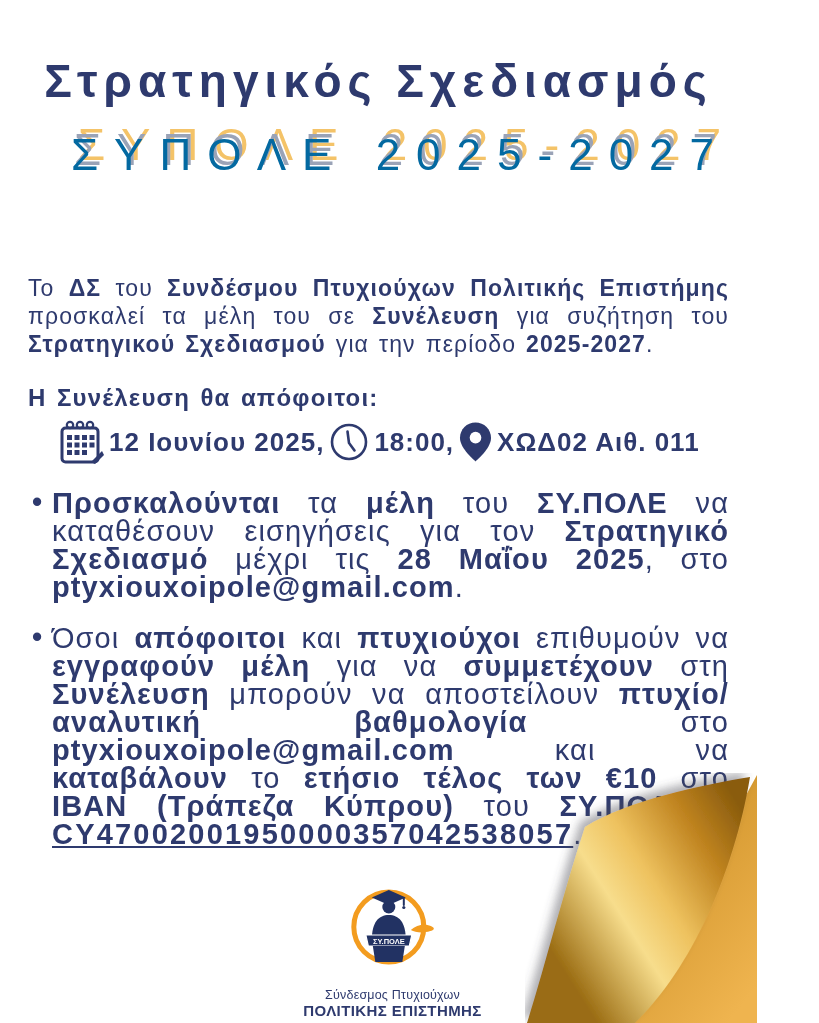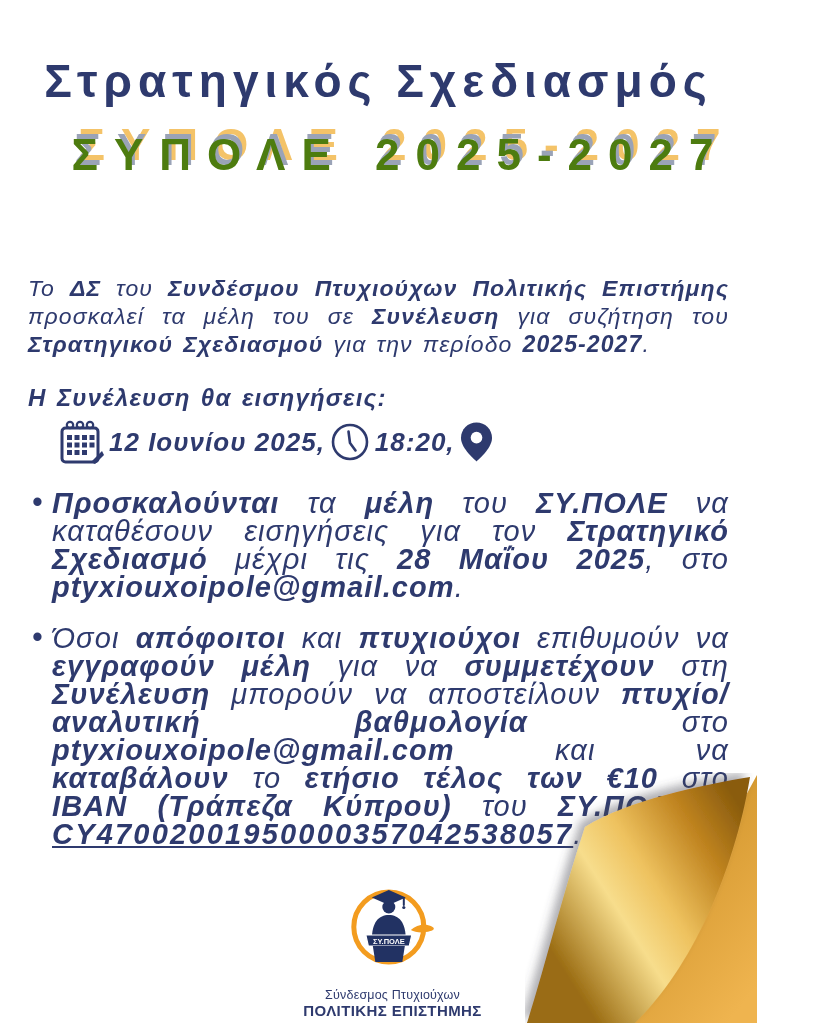--- a/index.html
+++ b/index.html
@@ -16,29 +16,29 @@
   .title {
     margin: 0; padding-top: 54px;
     text-align: center;
     font-size: 46px; font-weight: bold;
     letter-spacing: 6px;
     color: #2e3a6e;
   }
   .subtitle {
     margin: 22px 0 0 0;
     text-align: center;
-    font-size: 44px; font-weight: bold;
+    font-size: 44px; font-weight: normal;
     letter-spacing: 16px;
-    color: #4d7c0f;
+    color: #0369a1;
     
     text-shadow: 3px -5px 0 #9aa3b7, 7px -10px 0 #f4c368;
     padding-left: 44px;
   }
 
-  .content { margin: 0 28px; font-style: italic; }
+  .content { margin: 0 28px; }
 
   .para {
     margin: 0;
     text-align: justify;
     font-size: 23px;
     line-height: 28px;
     letter-spacing: 1.1px;
     word-spacing: 2.5px;
   }
   .para b, .li b { font-weight: bold; }
@@ -108,21 +108,21 @@
 
 <div class="poster">
 
   <h1 class="title">Στρατηγικός Σχεδιασμός</h1>
   <h2 class="subtitle">ΣΥΠΟΛΕ 2025-2027</h2>
 
   <div class="content">
 
     <p class="para intro"><span>Το </span><b>ΔΣ</b><span> του </span><b>Συνδέσμου Πτυχιούχων Πολιτικής Επιστήμης</b><span> προσκαλεί τα μέλη του σε </span><b>Συνέλευση</b><span> για συζήτηση του </span><b>Στρατηγικού Σχεδιασμού</b><span> για την περίοδο </span><b>2025-2027</b><span>.</span></p>
 
-    <p class="para meeting-heading">Η Συνέλευση θα εισηγήσεις:</p>
+    <p class="para meeting-heading">Η Συνέλευση θα απόφοιτοι:</p>
 
     <div class="event-row">
       <span class="icon">
         <svg width="44" height="46" viewBox="0 0 44 46" fill="none">
           <circle cx="10" cy="6" r="3.2" stroke="#2e3a6e" stroke-width="2.2"></circle>
           <circle cx="20" cy="6" r="3.2" stroke="#2e3a6e" stroke-width="2.2"></circle>
           <circle cx="30" cy="6" r="3.2" stroke="#2e3a6e" stroke-width="2.2"></circle>
           <rect x="2" y="9" width="36" height="34" rx="3.5" stroke="#2e3a6e" stroke-width="3"></rect>
           <g fill="#2e3a6e">
             <rect x="7" y="16" width="5" height="5"></rect>
@@ -140,27 +140,28 @@
           <path d="M31 43 L42 32 L44 36 L35 45 Z" fill="#2e3a6e"></path>
         </svg>
       </span>
       <span class="txt">12 Ιουνίου 2025,</span>
       <span class="icon">
         <svg width="40" height="40" viewBox="0 0 40 40" fill="none">
           <circle cx="20" cy="20" r="17" stroke="#2e3a6e" stroke-width="2.6"></circle>
           <path d="M20 21 L18.5 9.5 M20 21 L25.5 28.5" stroke="#2e3a6e" stroke-width="2.6" stroke-linecap="round"></path>
         </svg>
       </span>
-      <span class="txt">18:20,</span>
+      <span class="txt">18:00,</span>
       <span class="icon">
         <svg width="33" height="42" viewBox="0 0 34 42">
           <path d="M17 1 C8 1 1 8 1 17 c0 11 16 24 16 24 s16 -13 16 -24 C33 8 26 1 17 1 z" fill="#2e3a6e"></path>
           <circle cx="17" cy="16.5" r="6" fill="#ffffff"></circle>
         </svg>
       </span>
+      <span class="txt">ΧΩΔ02 Αιθ. 011</span>
     </div>
 
 
     <ul class="bullets">
       <li class="li"><b>Προσκαλούνται</b><span> τα </span><b>μέλη</b><span> του </span><b>ΣΥ.ΠΟΛΕ</b><span> να καταθέσουν εισηγήσεις για τον </span><b>Στρατηγικό Σχεδιασμό</b><span> μέχρι τις </span><b>28 Μαΐου 2025</b><span>, στο </span><b>ptyxiouxoipole@gmail.com</b><span>.</span></li>
       <li class="li"><span>Όσοι </span><b>απόφοιτοι</b><span> και </span><b>πτυχιούχοι</b><span> επιθυμούν να </span><b>εγγραφούν μέλη</b><span> για να </span><b>συμμετέχουν</b><span> στη </span><b>Συνέλευση</b><span> μπορούν να αποστείλουν </span><b>πτυχίο/αναλυτική βαθμολογία</b><span> στο </span><b>ptyxiouxoipole@gmail.com</b><span> και να </span><b>καταβάλουν</b><span> το </span><b>ετήσιο τέλος των €10</b><span> στο </span><b>ΙΒΑΝ (Τράπεζα Κύπρου)</b><span> του </span><b>ΣΥ.ΠΟΛΕ</b><span> : </span><b class="u">CY47002001950000357042538057</b><span>.</span></li>
     </ul>
   </div>
 
   <div class="logo-block">

